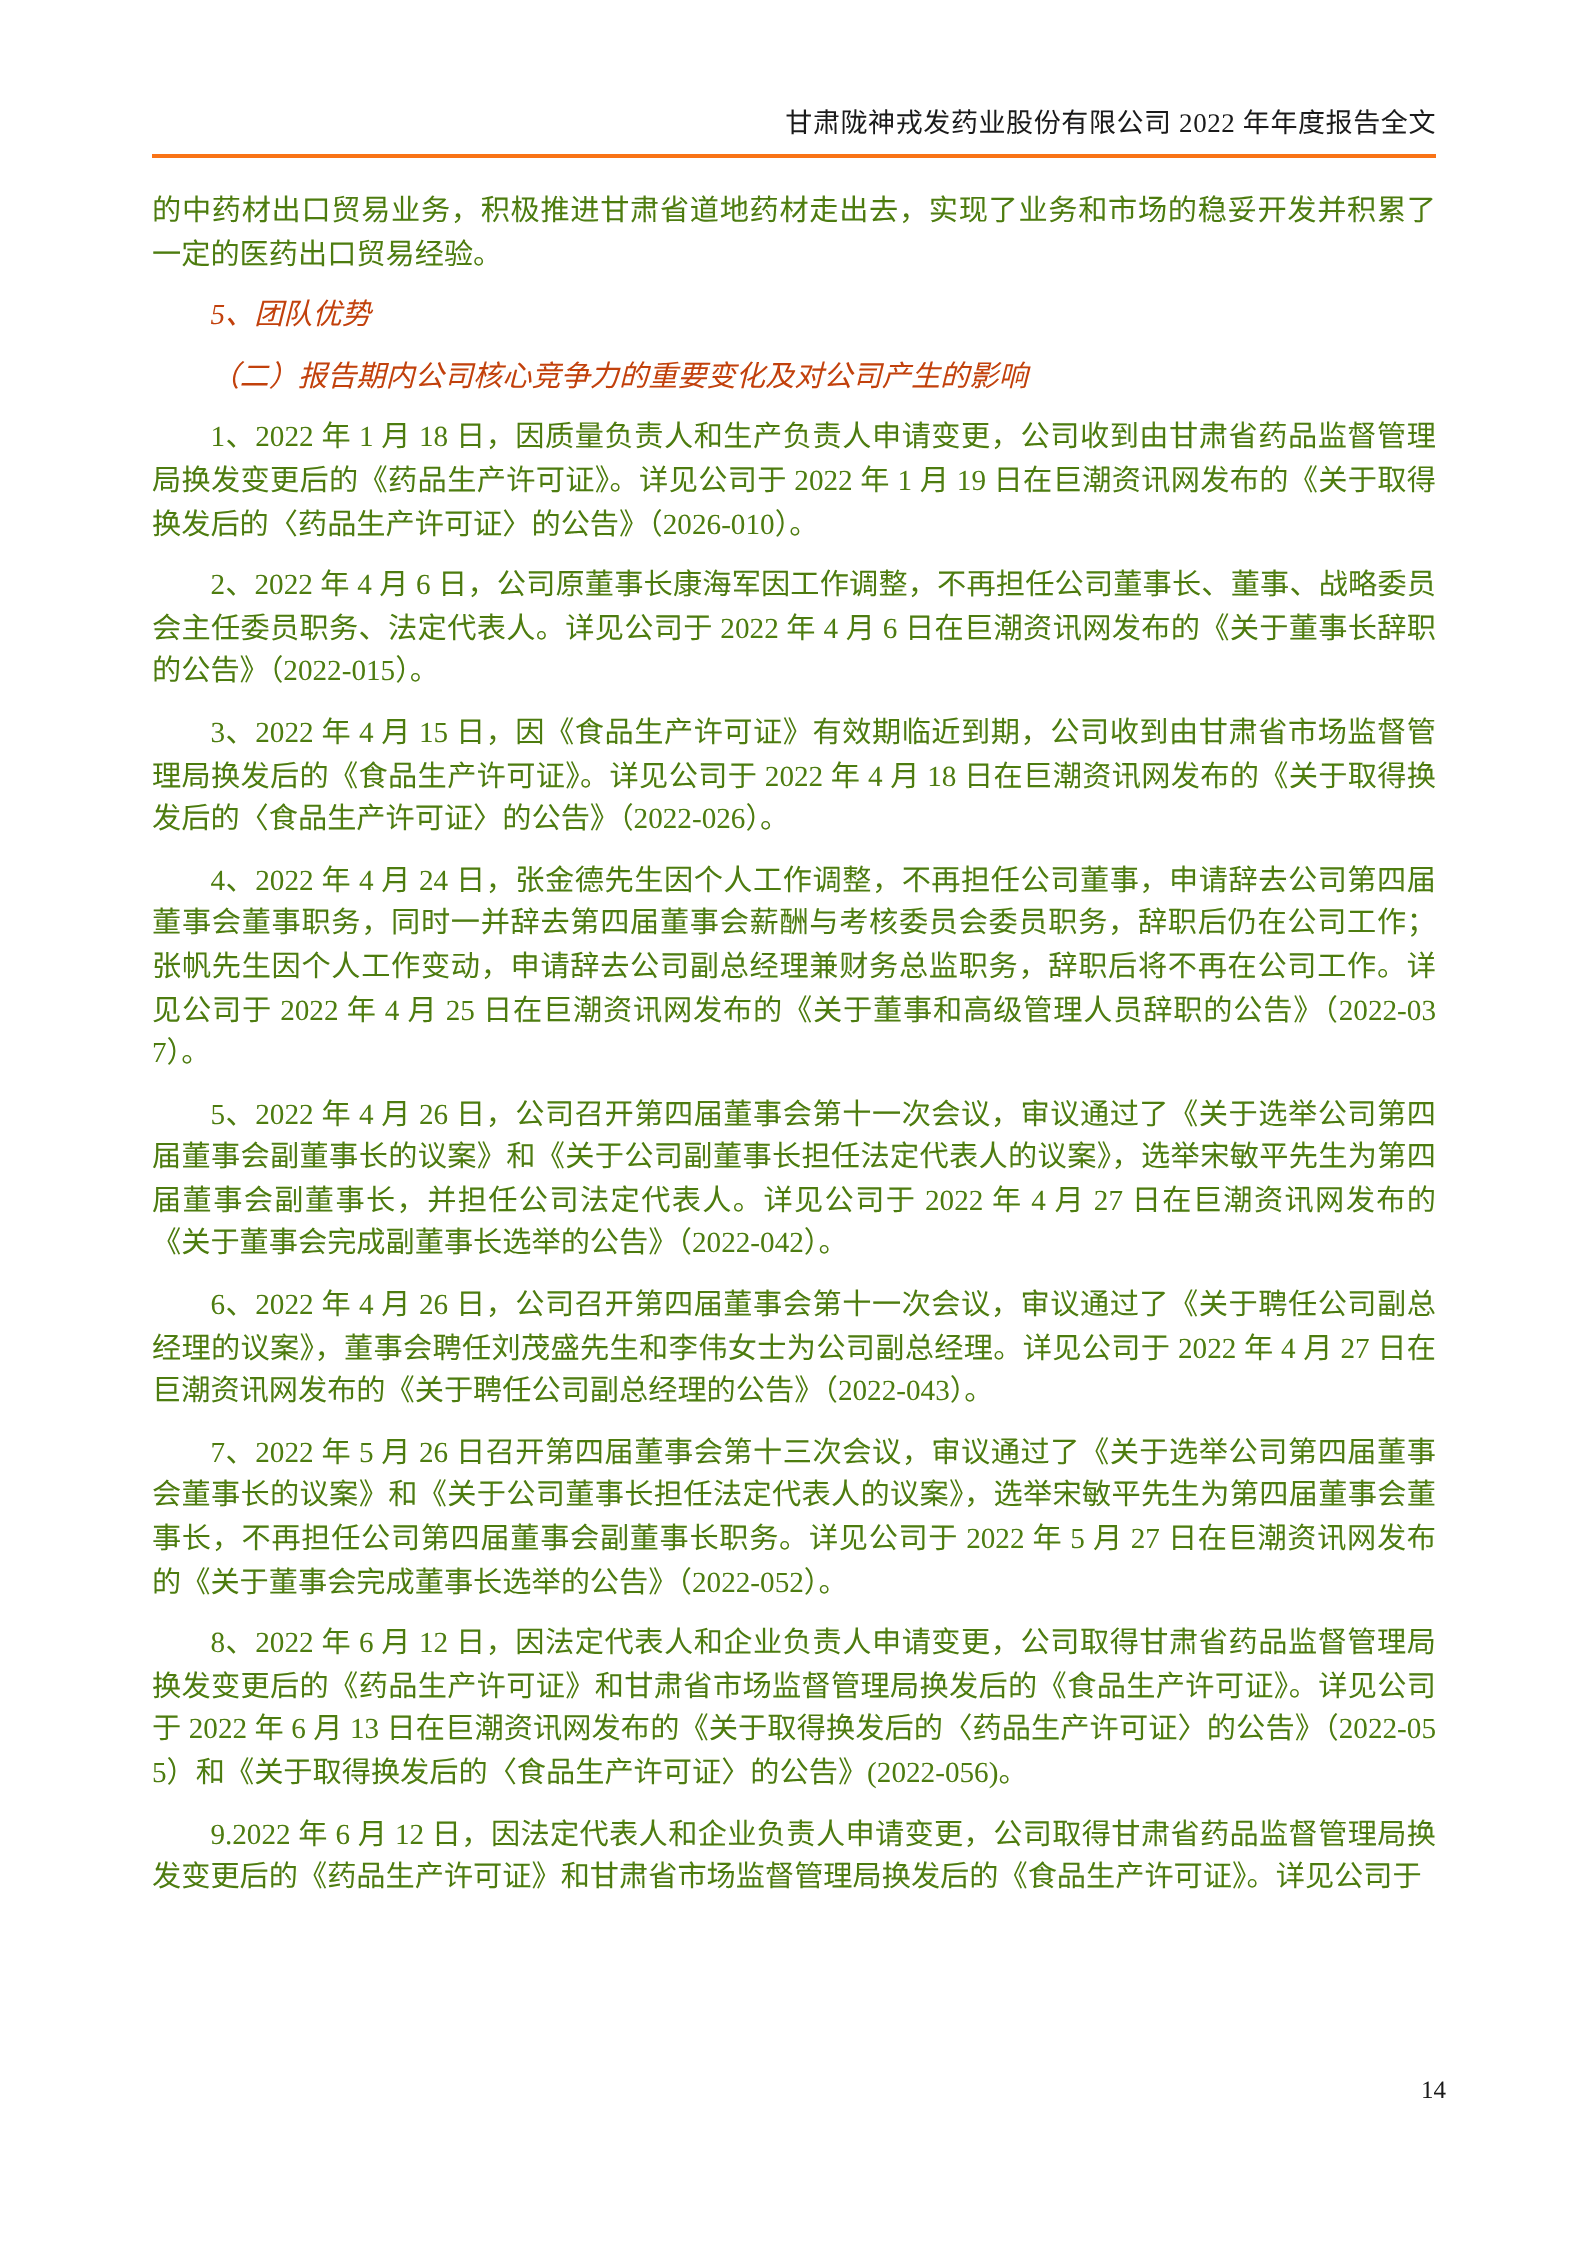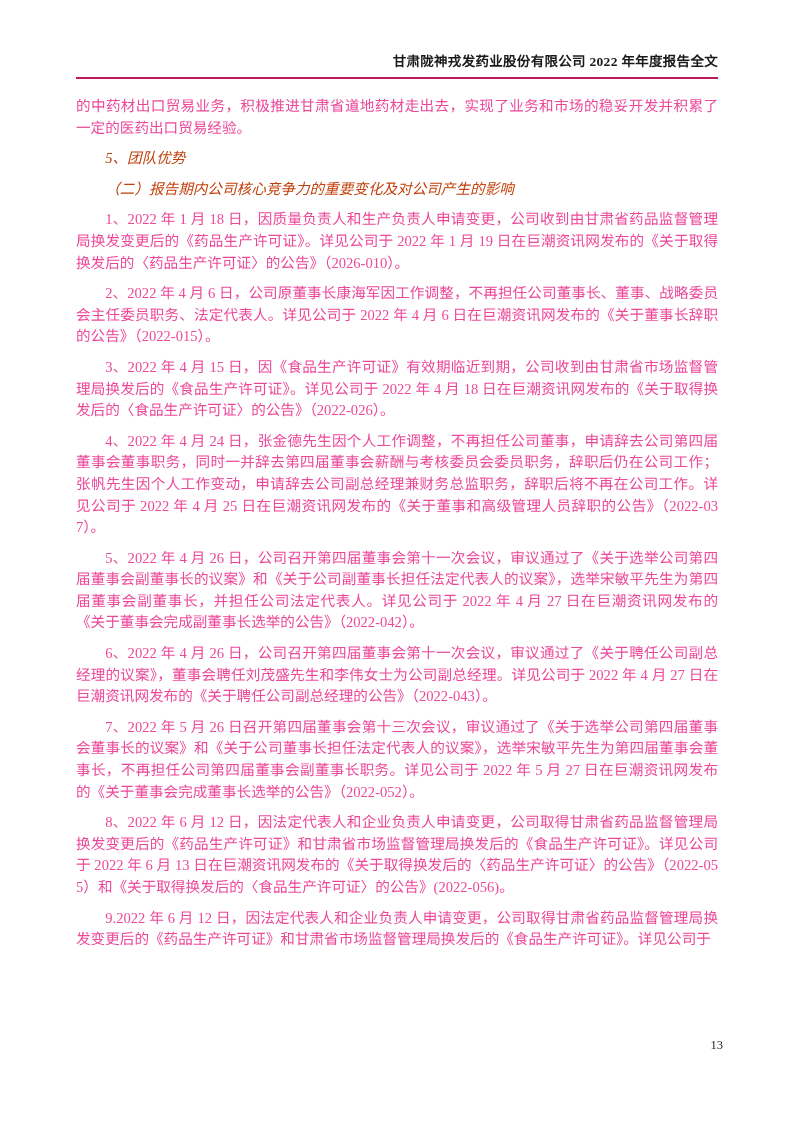--- a/index.html
+++ b/index.html
@@ -18,34 +18,33 @@
     padding: 50px 75px 0 76px;
     color: #161616;
     overflow: hidden;
   }
   .page-header {
     text-align: right;
     font-size: 13.5px;
     letter-spacing: 0.3px;
     color: #1a1a1a;
     padding-bottom: 7px;
-    border-bottom: 2px solid #be185d;
-    font-weight: bold;
+    border-bottom: 2px solid #f97316;
   }
   .doc-content {
     margin-top: 17px;
   }
   .doc-content p {
     margin: 0 0 9px 0;
     font-size: 14.6px;
     line-height: 21.6px;
     text-align: justify;
     text-justify: inter-ideograph;
     text-indent: 2em;
-    color: #ec4899;
+    color: #4d7c0f;
     word-break: break-all;
   }
   .doc-content p.continuation {
     text-indent: 0;
   }
   .doc-content p.section-heading {
     color: #c2410c;
     font-style: italic;
   }
   .page-number {
@@ -85,15 +84,15 @@
 
     <p>6、2022 年 4 月 26 日，公司召开第四届董事会第十一次会议，审议通过了《关于聘任公司副总经理的议案》，董事会聘任刘茂盛先生和李伟女士为公司副总经理。详见公司于 2022 年 4 月 27 日在巨潮资讯网发布的《关于聘任公司副总经理的公告》（2022-043）。</p>
 
     <p>7、2022 年 5 月 26 日召开第四届董事会第十三次会议，审议通过了《关于选举公司第四届董事会董事长的议案》和《关于公司董事长担任法定代表人的议案》，选举宋敏平先生为第四届董事会董事长，不再担任公司第四届董事会副董事长职务。详见公司于 2022 年 5 月 27 日在巨潮资讯网发布的《关于董事会完成董事长选举的公告》（2022-052）。</p>
 
     <p>8、2022 年 6 月 12 日，因法定代表人和企业负责人申请变更，公司取得甘肃省药品监督管理局换发变更后的《药品生产许可证》和甘肃省市场监督管理局换发后的《食品生产许可证》。详见公司于 2022 年 6 月 13 日在巨潮资讯网发布的《关于取得换发后的〈药品生产许可证〉的公告》（2022-055）和《关于取得换发后的〈食品生产许可证〉的公告》(2022-056)。</p>
 
     <p>9.2022 年 6 月 12 日，因法定代表人和企业负责人申请变更，公司取得甘肃省药品监督管理局换发变更后的《药品生产许可证》和甘肃省市场监督管理局换发后的《食品生产许可证》。详见公司于</p>
   </div>
 
-  <div class="page-number">13</div>
+  <div class="page-number">14</div>
 
 </div>
 
 </body></html>

